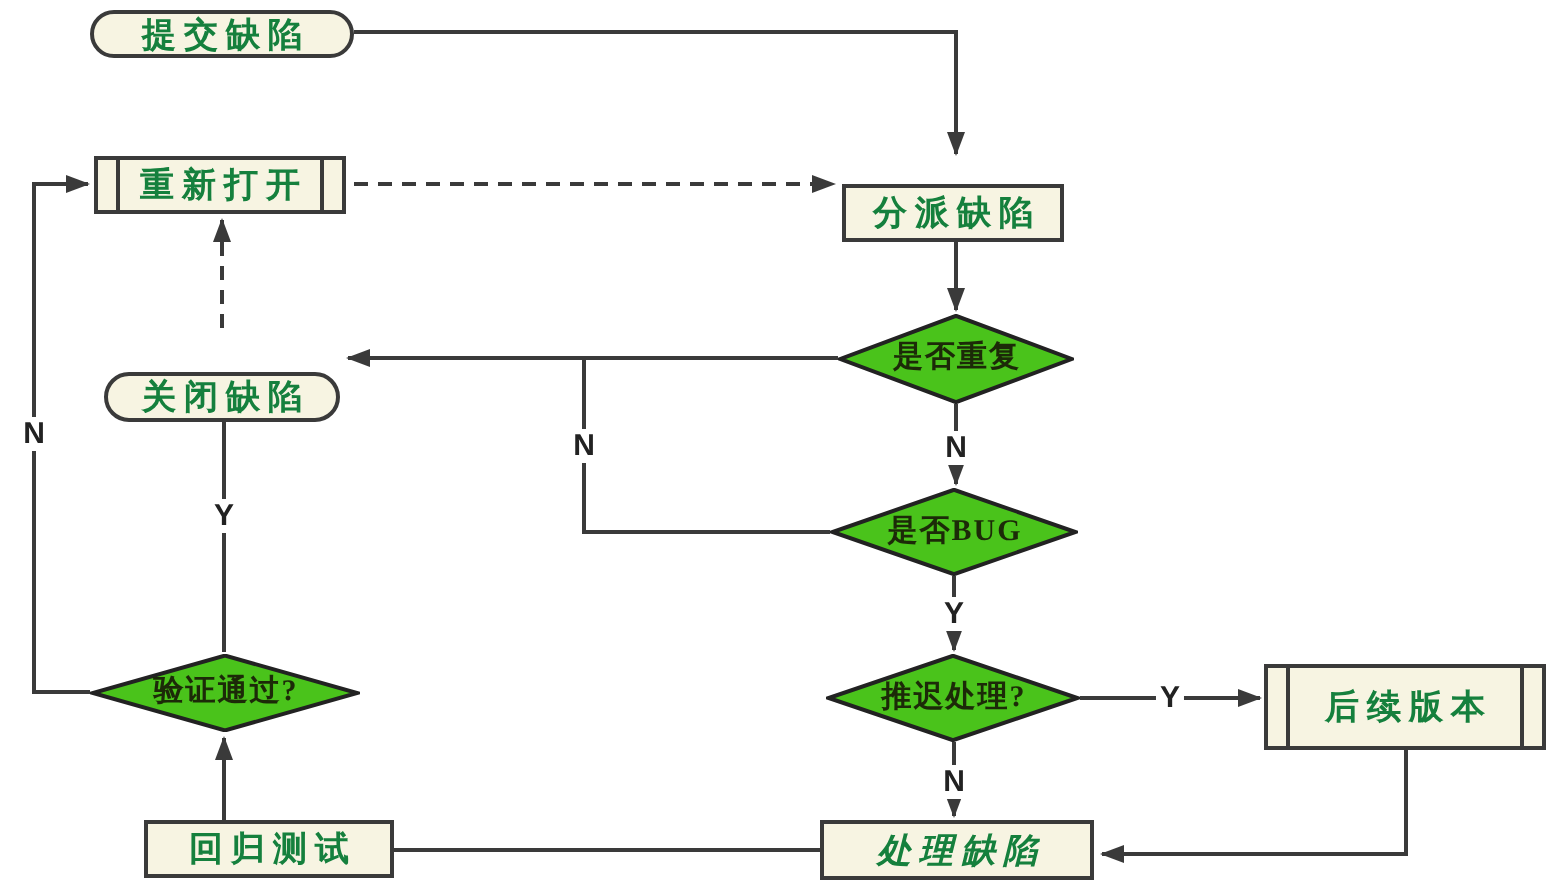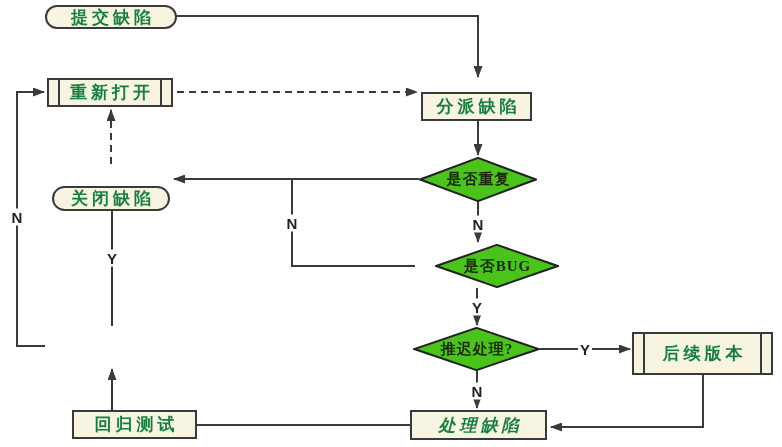--- a/index.html
+++ b/index.html
@@ -41,21 +41,21 @@
 
   #node-submit     { left:45px;  top:5px;   width:132px; height:24px; }
   #node-reopen     { left:47px;  top:78px;  width:126px; height:29px; }
   #node-assign     { left:421px; top:92px;  width:111px; height:29px; }
   #node-close      { left:52px;  top:166px; width:118px; height:25px;margin-top:20px; }
   #node-future     { left:632px; top:332px; width:141px; height:43px; }
   #node-handle     { left:410px; top:410px; width:137px; height:30px;font-style:italic; }
   #node-regression { left:48px;  top:410px; width:125px; height:29px;margin-left:24px; }
 
   #node-dup    { left:419px; top:157px; width:118px; height:45px; }
-  #node-isbug  { left:435px; top:244px; width:124px; height:44px; }
+  #node-isbug  { left:415px; top:244px; width:124px; height:44px; }
   #node-verify { left:45px;  top:327px; width:135px; height:39px; }
   #node-defer  { left:413px; top:327px; width:127px; height:44px;text-align:center; }
 
   #lbl-dup-no     { left:478px; top:224px; }
   #lbl-bug-no     { left:292px; top:223px; }
   #lbl-bug-yes    { left:477px; top:307px; }
   #lbl-defer-yes  { left:585px; top:349px; }
   #lbl-defer-no   { left:477px; top:391px; }
   #lbl-verify-yes { left:112px; top:258px; }
   #lbl-verify-no  { left:17px;  top:217px; }
@@ -112,20 +112,26 @@
     <span class="dlabel">是否重复</span>
   </div>
 
   <div class="diamond" id="node-isbug">
     <svg viewBox="0 0 100 50" preserveAspectRatio="none">
       <polygon points="50,1 99,25 50,49 1,25" fill="#4ac31b" stroke="#222222"></polygon>
     </svg>
     <span class="dlabel">是否BUG</span>
   </div>
 
+  <div class="diamond" id="node-verify">
+    <svg viewBox="0 0 100 50" preserveAspectRatio="none">
+      <polygon points="50,1 99,25 50,49 1,25" fill="#4ac31b" stroke="#222222"></polygon>
+    </svg>
+    <span class="dlabel">验证通过?</span>
+  </div>
 
   <div class="diamond" id="node-defer">
     <svg viewBox="0 0 100 50" preserveAspectRatio="none">
       <polygon points="50,1 99,25 50,49 1,25" fill="#4ac31b" stroke="#222222"></polygon>
     </svg>
     <span class="dlabel">推迟处理?</span>
   </div>
 
   <div class="node" id="node-future">
     <span class="bars"></span>

